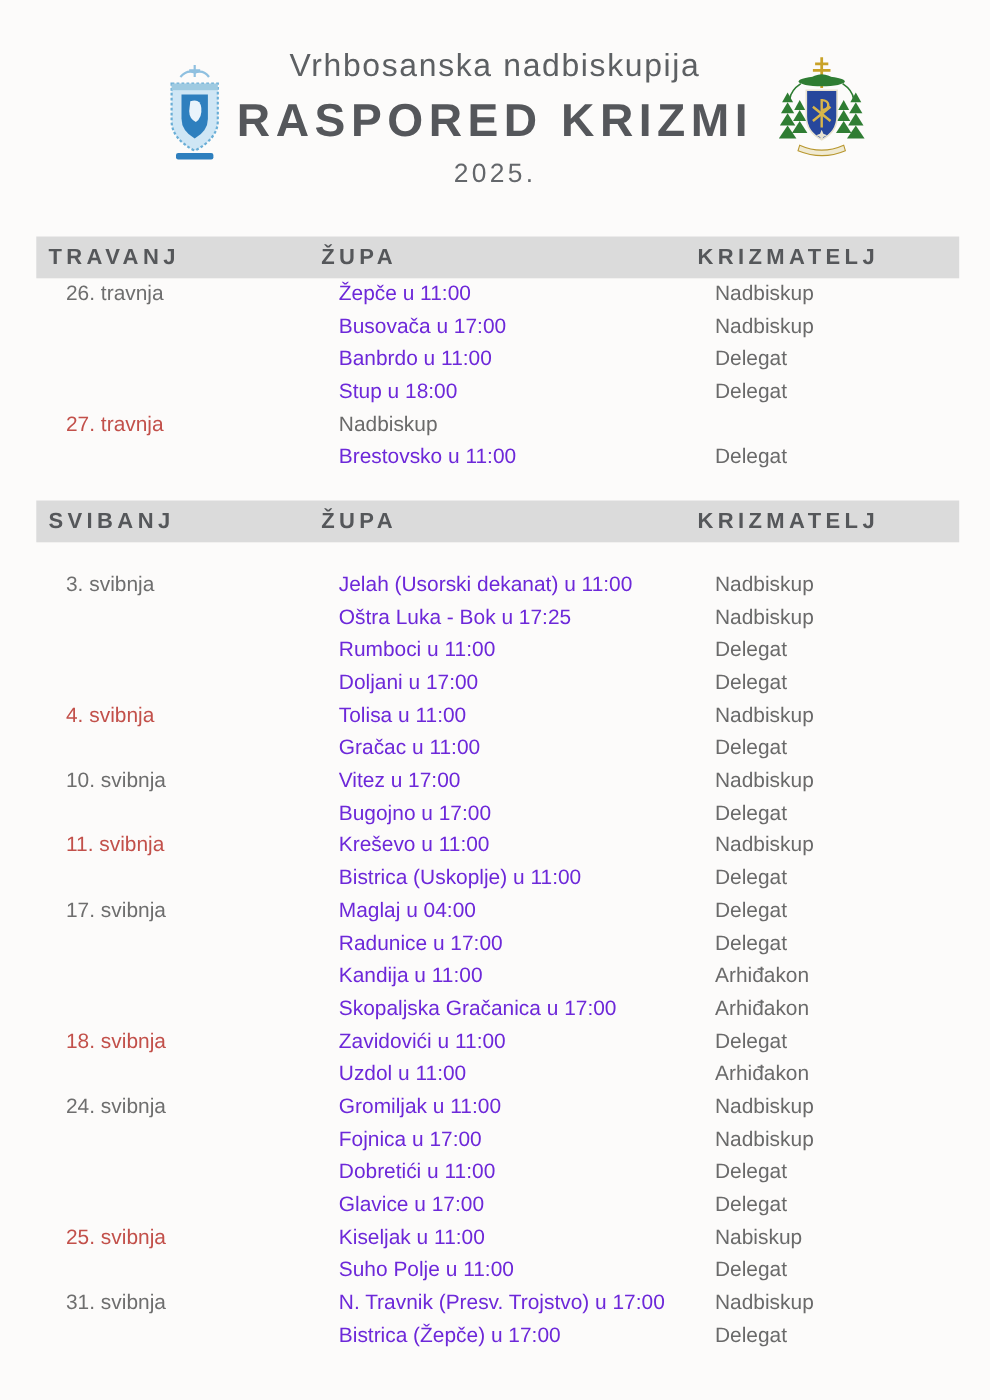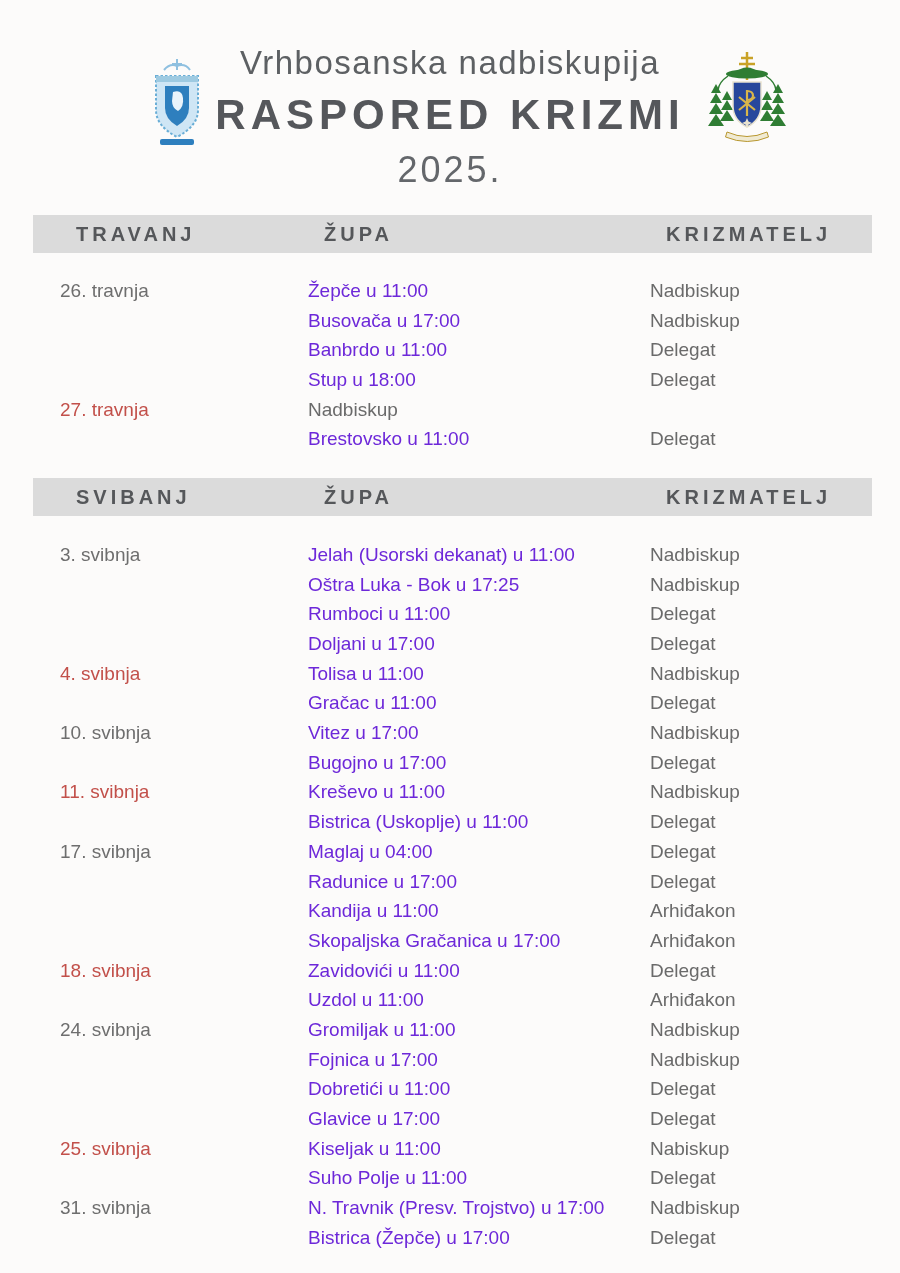--- a/index.html
+++ b/index.html
@@ -7,43 +7,43 @@
     position:relative;
     width:900px;height:1273px;
     background:#fcfbfa;
     font-family:"Liberation Sans", sans-serif;
     overflow:hidden;
     box-sizing:border-box;
   }
   
   .doc-header{position:relative;padding-top:44px;text-align:center;}
   .org-name{
-    font-size:33px;color:#5d6063;letter-spacing:1.5px;font-weight:400;
+    font-size:29px;color:#5d6063;letter-spacing:1.5px;font-weight:400;
   }
   .doc-title{
     margin-top:9px;font-size:42px;font-weight:700;color:#55575b;letter-spacing:5px;
   }
   .doc-year{
-    margin-top:10px;font-size:36px;color:#64676b;letter-spacing:3px;
+    margin-top:10px;font-size:24px;color:#64676b;letter-spacing:3px;
   }
   .crest{position:absolute;}
   .crest-left{left:144px;top:56px;width:66px;height:92px;}
   .crest-right{left:702px;top:46px;width:90px;height:97px;}
   
   .content{position:absolute;left:33px;top:215px;width:839px;}
   .month-section + .month-section{margin-top:24px;}
   .band{
     height:38px;background:#dbdbdb;
     display:grid;grid-template-columns:248px 342px 1fr;
-    align-items:center;padding-left:43px;box-sizing:border-box;
+    align-items:center;padding-left:11px;box-sizing:border-box;
   }
   .band span{
     font-size:20px;font-weight:700;letter-spacing:4px;color:#55575a;
   }
-  .rows{margin-top:23px;}
+  .rows{}
   .month-section:nth-child(2) .rows{margin-top:24px;}
   .row{
     display:grid;grid-template-columns:248px 342px 1fr;
     padding-left:27px;height:29.7px;align-items:center;
     font-size:19px;color:#6e6e6e;box-sizing:border-box;
   }
   .row .date{color:#6e6e6e;}
   .row .date.red{color:#c2504a;}
   .row .parish{color:#6d28d9;}
   .row .confirmer{color:#6a6a6a;}

